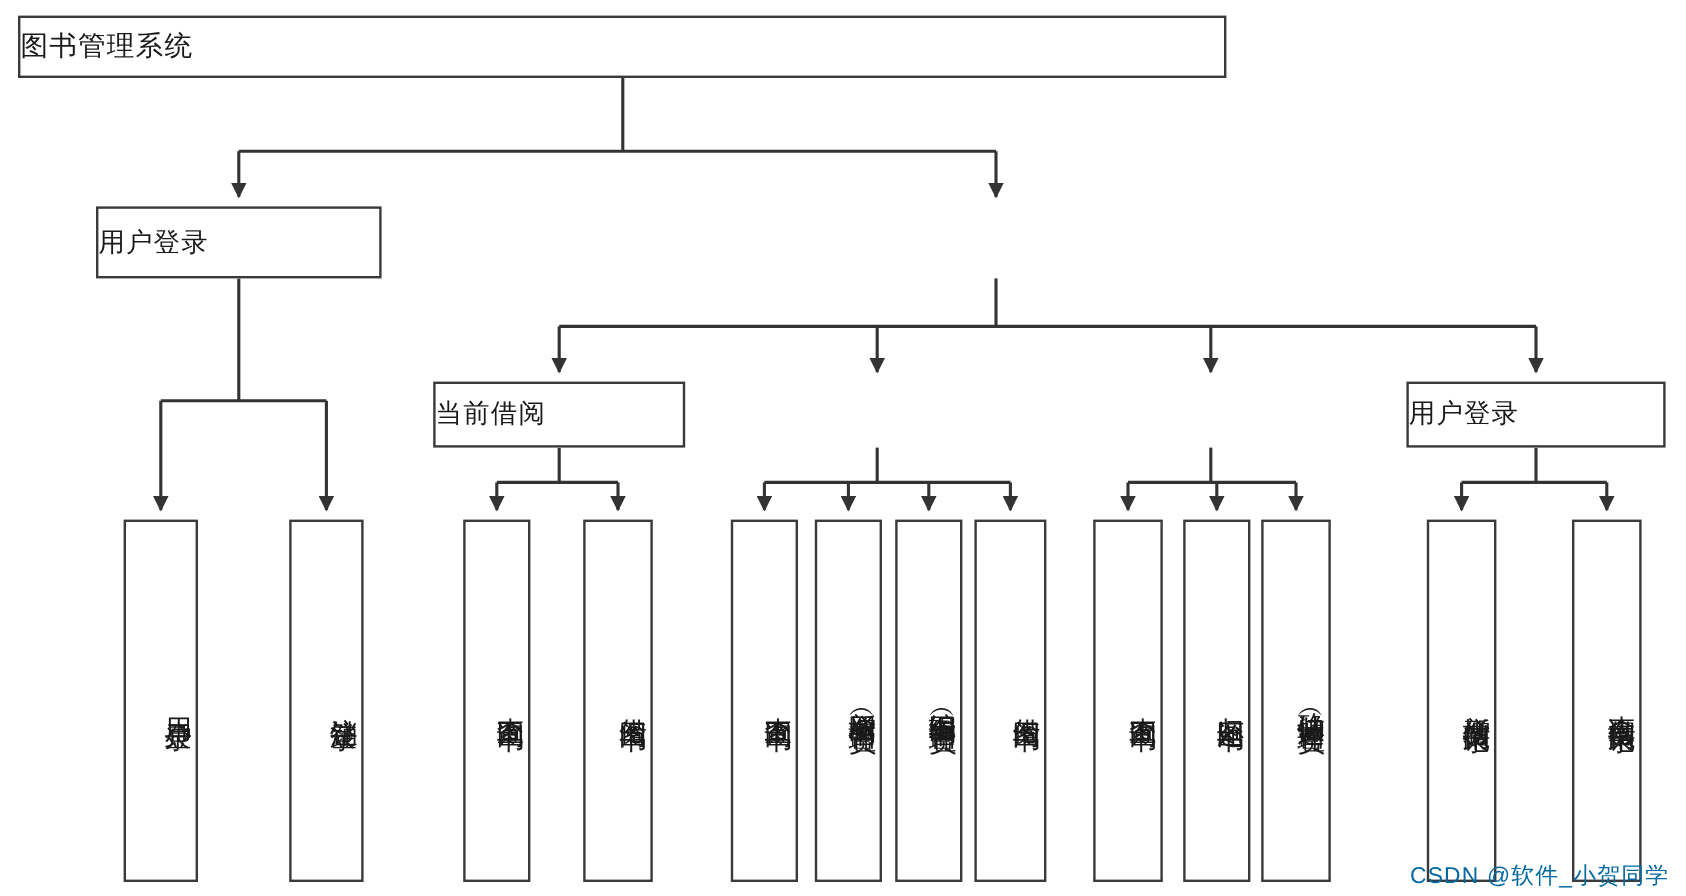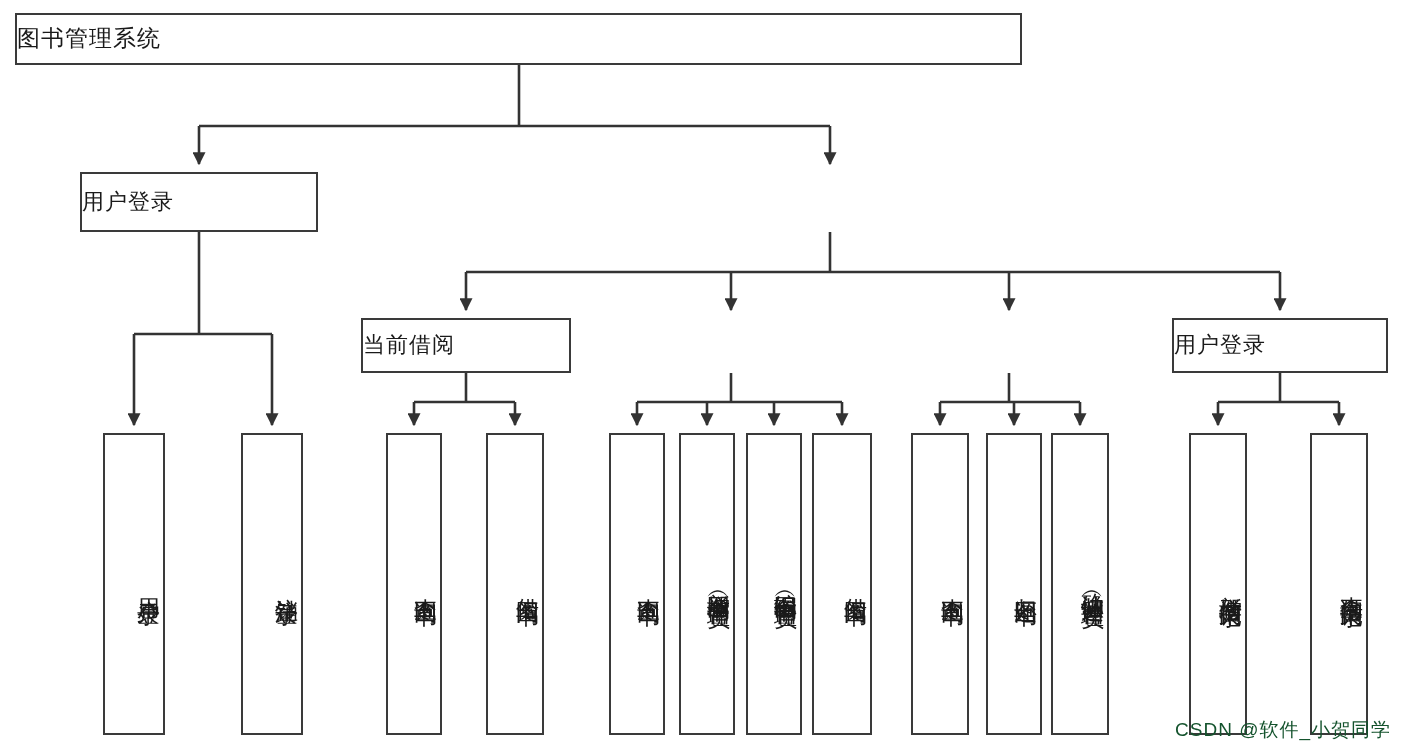--- a/index.html
+++ b/index.html
@@ -27,21 +27,21 @@
     writing-mode:vertical-rl;text-orientation:upright;
     font-size:23px;line-height:1.28;letter-spacing:2px;
     padding:6px 0;
     align-items:flex-start;justify-content:center;
     white-space:normal;
   }
   .node.vert > span{display:block;}
 
   #watermark{
     position:absolute;right:14px;bottom:4px;
-    font-size:19px;color:#14532d;letter-spacing:1px;
+    font-size:19px;color:#0369a1;letter-spacing:1px;
     white-space:nowrap;user-select:none;
   }
 </style>
 </head>
 <body>
 
 <div id="diagram-root">
 
   <svg id="edges" viewBox="0 0 1405 747" width="1405" height="747" xmlns="http://www.w3.org/2000/svg">
     <defs>

